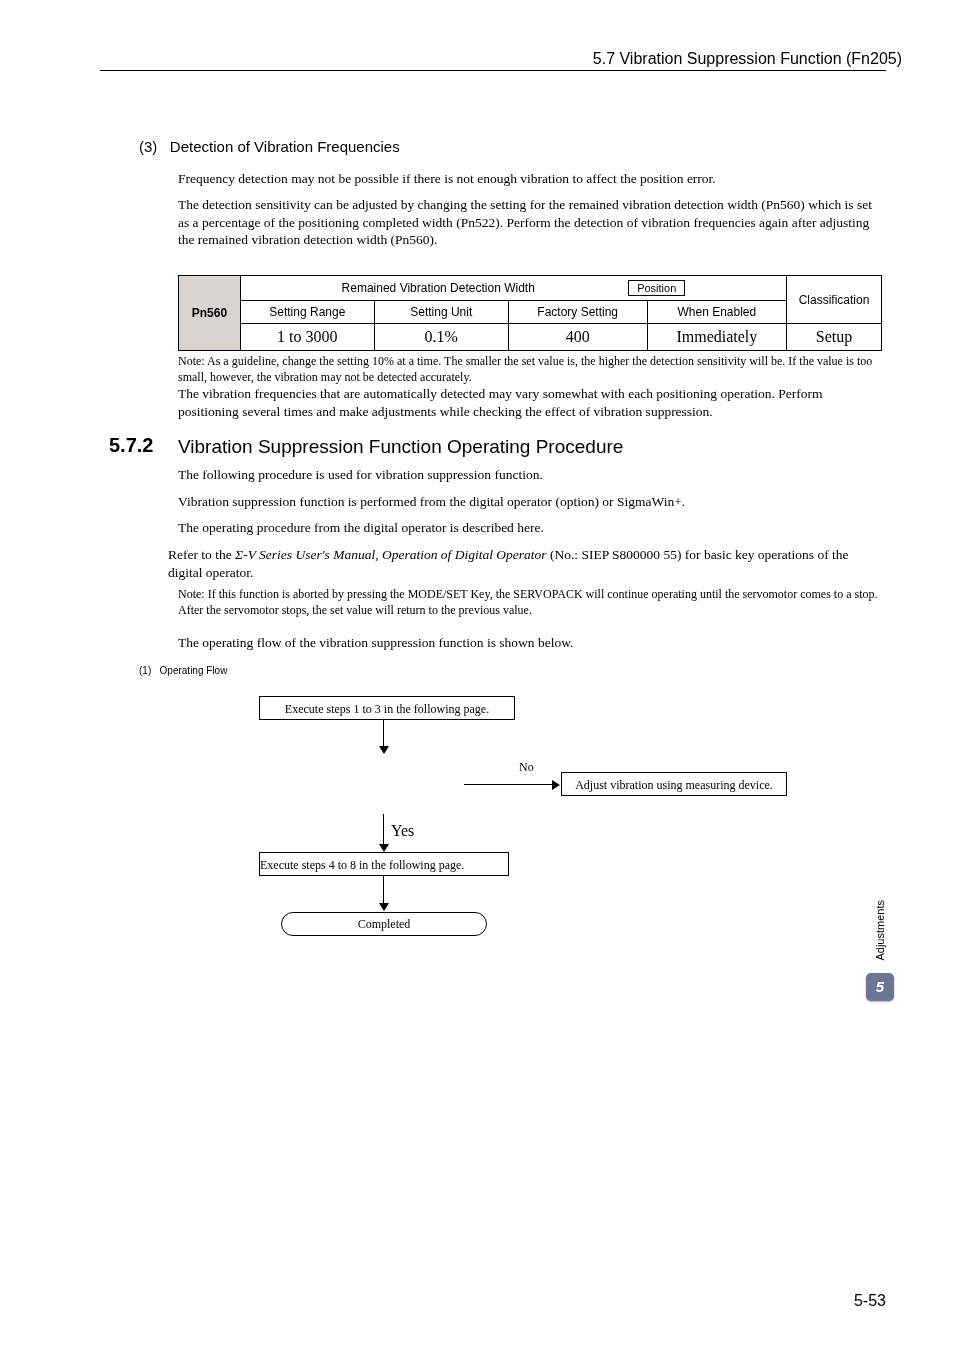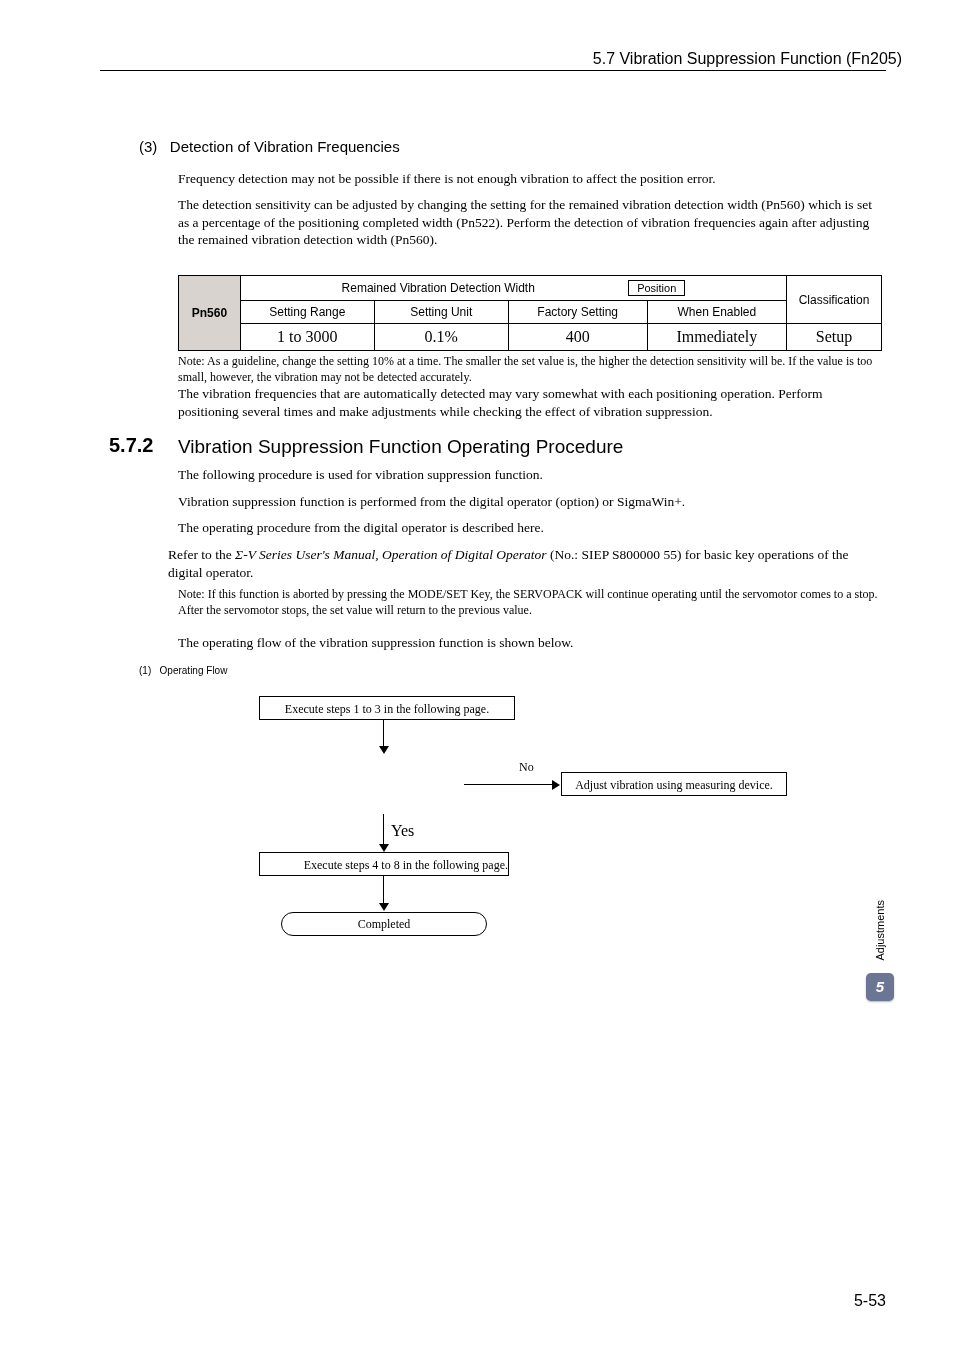--- a/index.html
+++ b/index.html
@@ -159,21 +159,21 @@
   .v2 { left: 124px; top: 124px; width: 1px; height: 32px; }
   .ad2 { left: 120px; top: 154px; }
 
   .fc-box3 {
     position: absolute;
     top: 162px;
     left: 0;
     width: 250px;
     height: 24px;
     border: 1px solid #000;
-    text-align: right;
+    text-align: left;
     font-size: 12px;
     line-height: 24px;
   }
   .v3 { left: 124px; top: 186px; width: 1px; height: 30px; }
   .ad3 { left: 120px; top: 213px; }
 
   .terminal {
     position: absolute;
     top: 222px;
     left: 22px;

